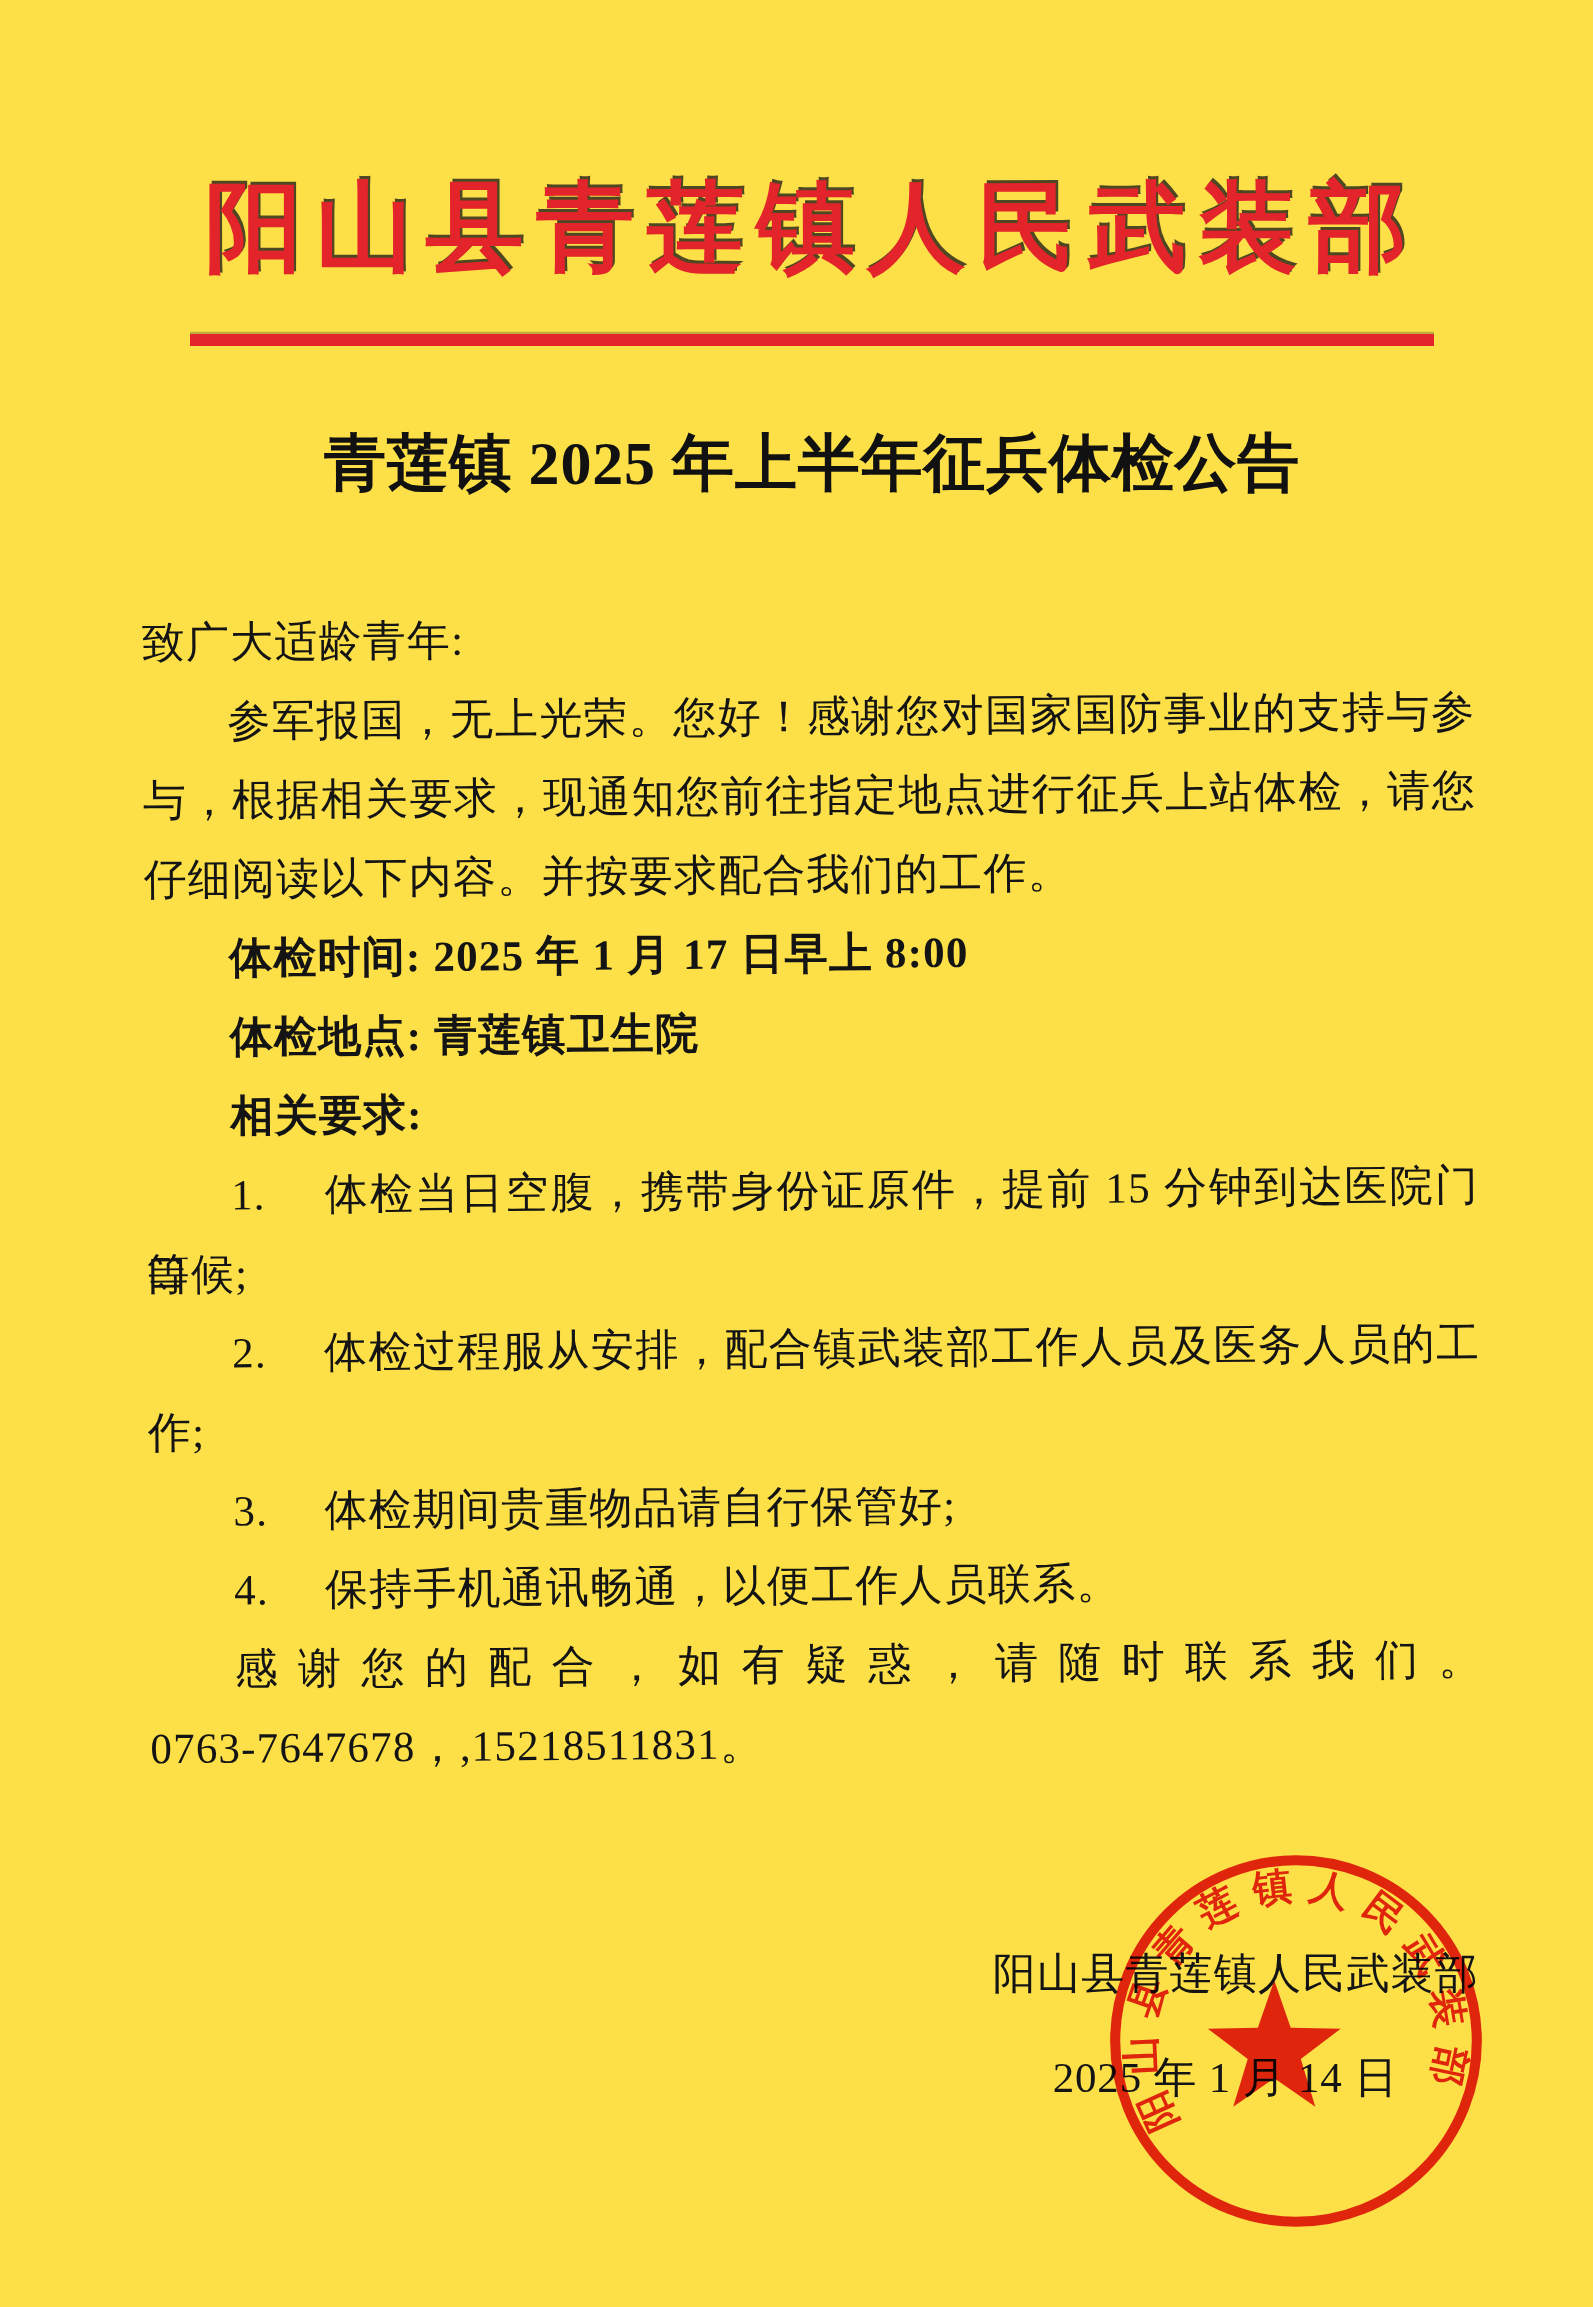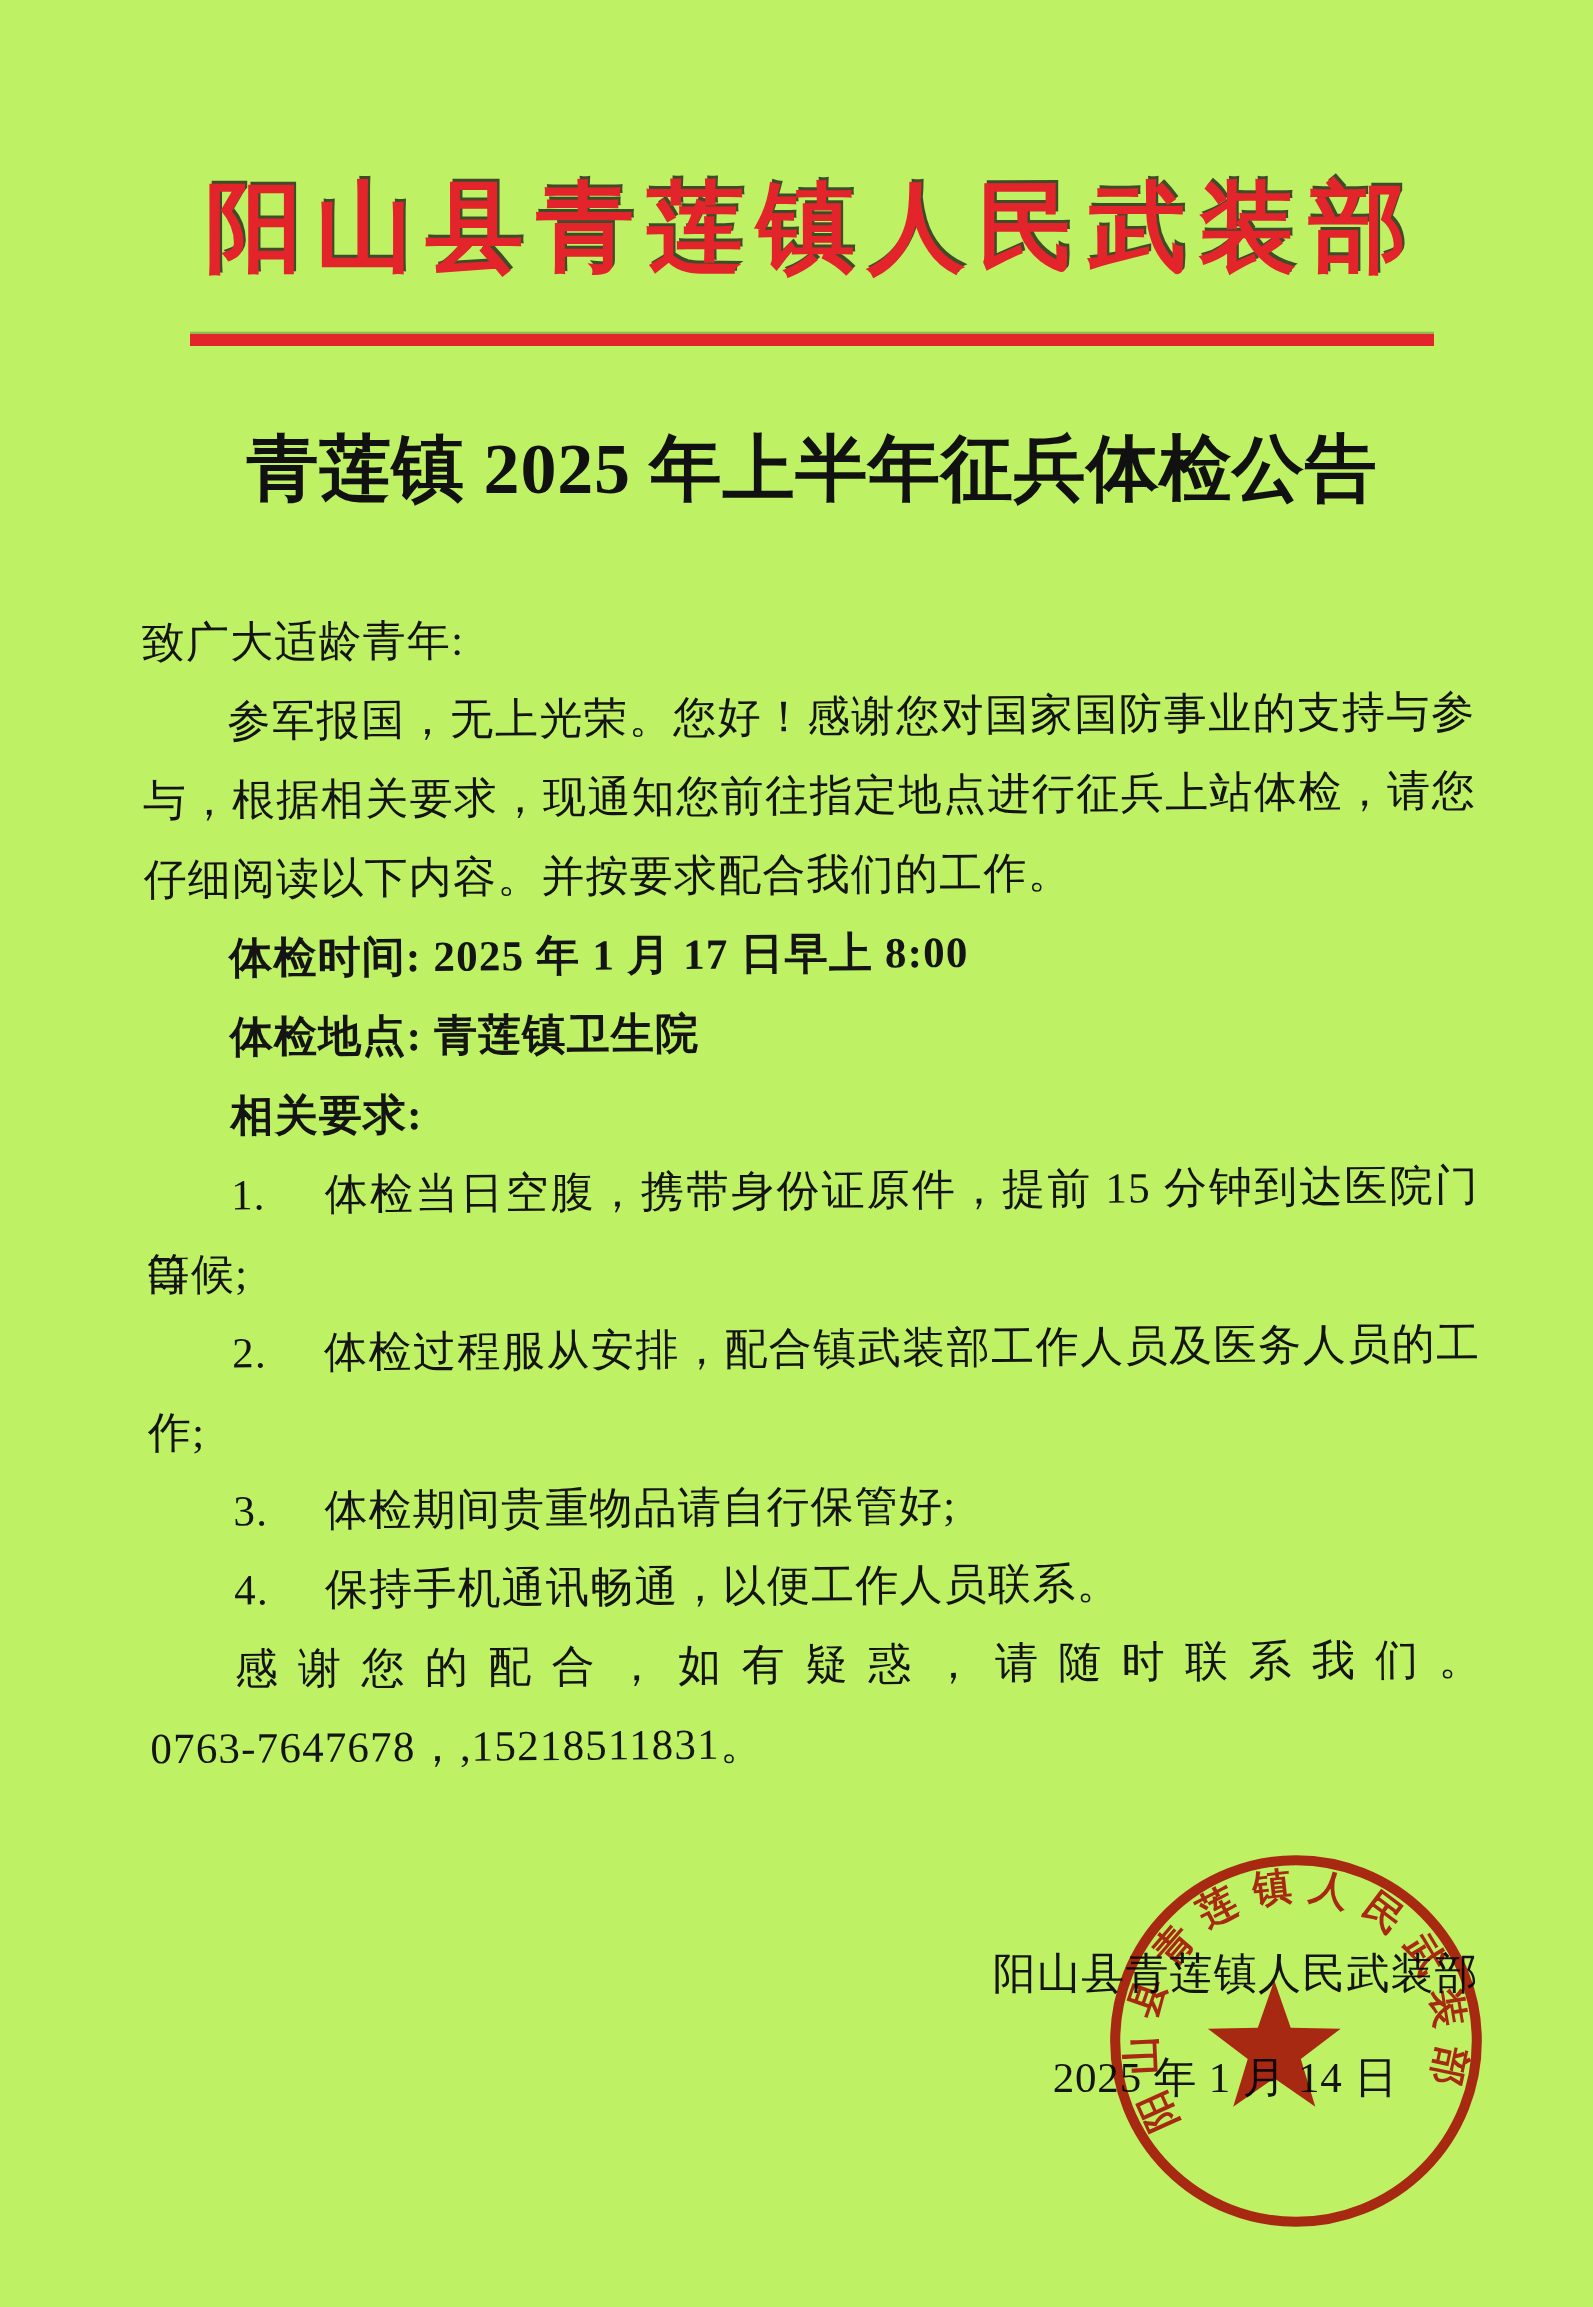--- a/index.html
+++ b/index.html
@@ -1,33 +1,33 @@
 <!DOCTYPE html>
 <html style="font-size:12.4px"><head>
 <meta charset="utf-8">
 <style>
   html,body{margin:0;padding:0;background:#ffffff;}
   .page{
-    position:relative;width:1594px;height:2307px;background:#bef264;overflow:hidden;
+    position:relative;width:1594px;height:2307px;background:#fde047;overflow:hidden;
     font-family:"Liberation Serif","DejaVu Serif",serif;color:#151515;
   }
   
   .letterhead{
     position:absolute;top:177px;left:190px;width:1244px;
     text-align:center;font-weight:700;font-size:98px;line-height:1.05;
     letter-spacing:12.4px;color:#e4242b;white-space:nowrap;
     text-shadow:2.3px -3.1px 0 rgba(20,20,20,.75);
   }
   .rule{
     position:absolute;top:334px;left:190px;width:1244px;height:11.6px;
     background:#e4242b;box-shadow:0 -2.3px 0 rgba(40,40,40,.28);
   }
   .doc-title{
     position:absolute;top:428px;left:190px;width:1244px;
-    text-align:center;font-weight:700;font-size:72px;line-height:1.15;
+    text-align:center;font-weight:700;font-size:62px;line-height:1.15;
     letter-spacing:0.8px;color:#111;white-space:nowrap;
   }
   .body{
     position:absolute;top:598px;left:146px;width:1333px;
     transform:rotate(-0.45deg);transform-origin:50% 50%;
   }
   .line{
     height:79px;line-height:79px;font-size:43px;letter-spacing:1.2px;
     white-space:nowrap;color:#141414;
   }

